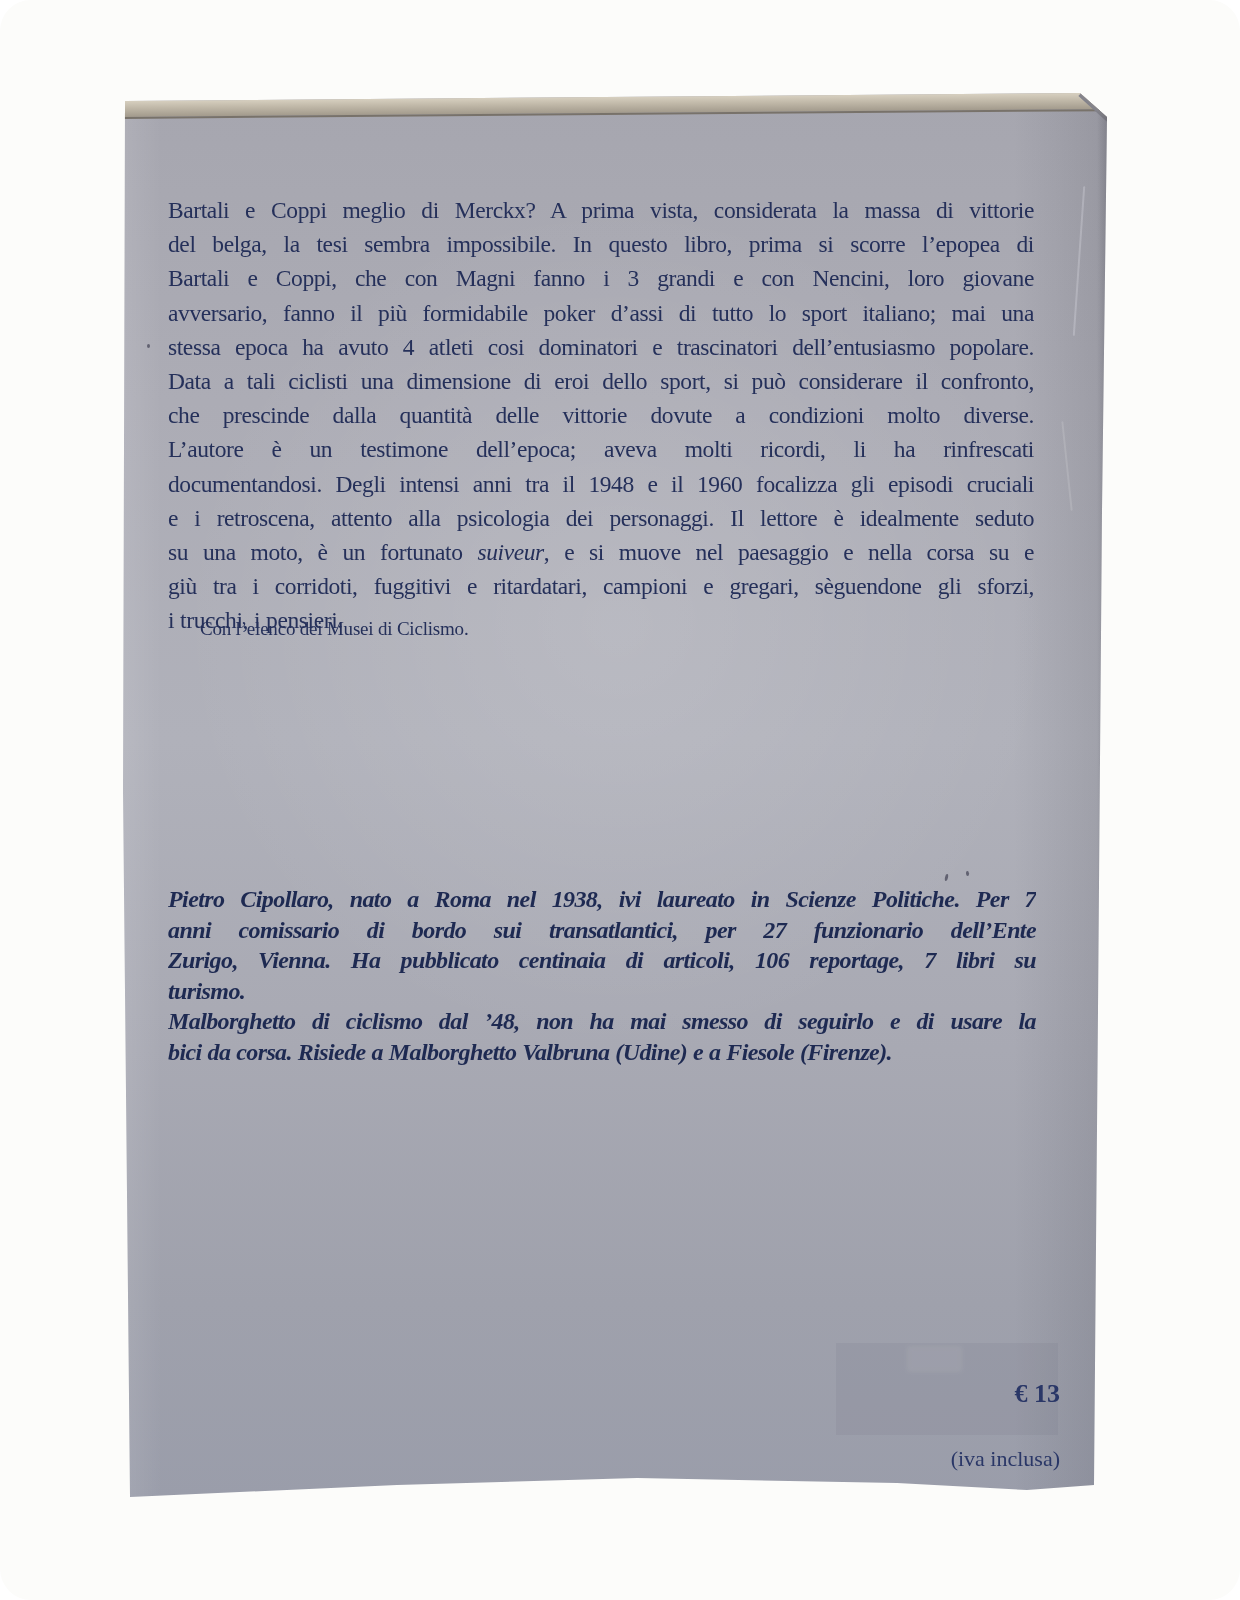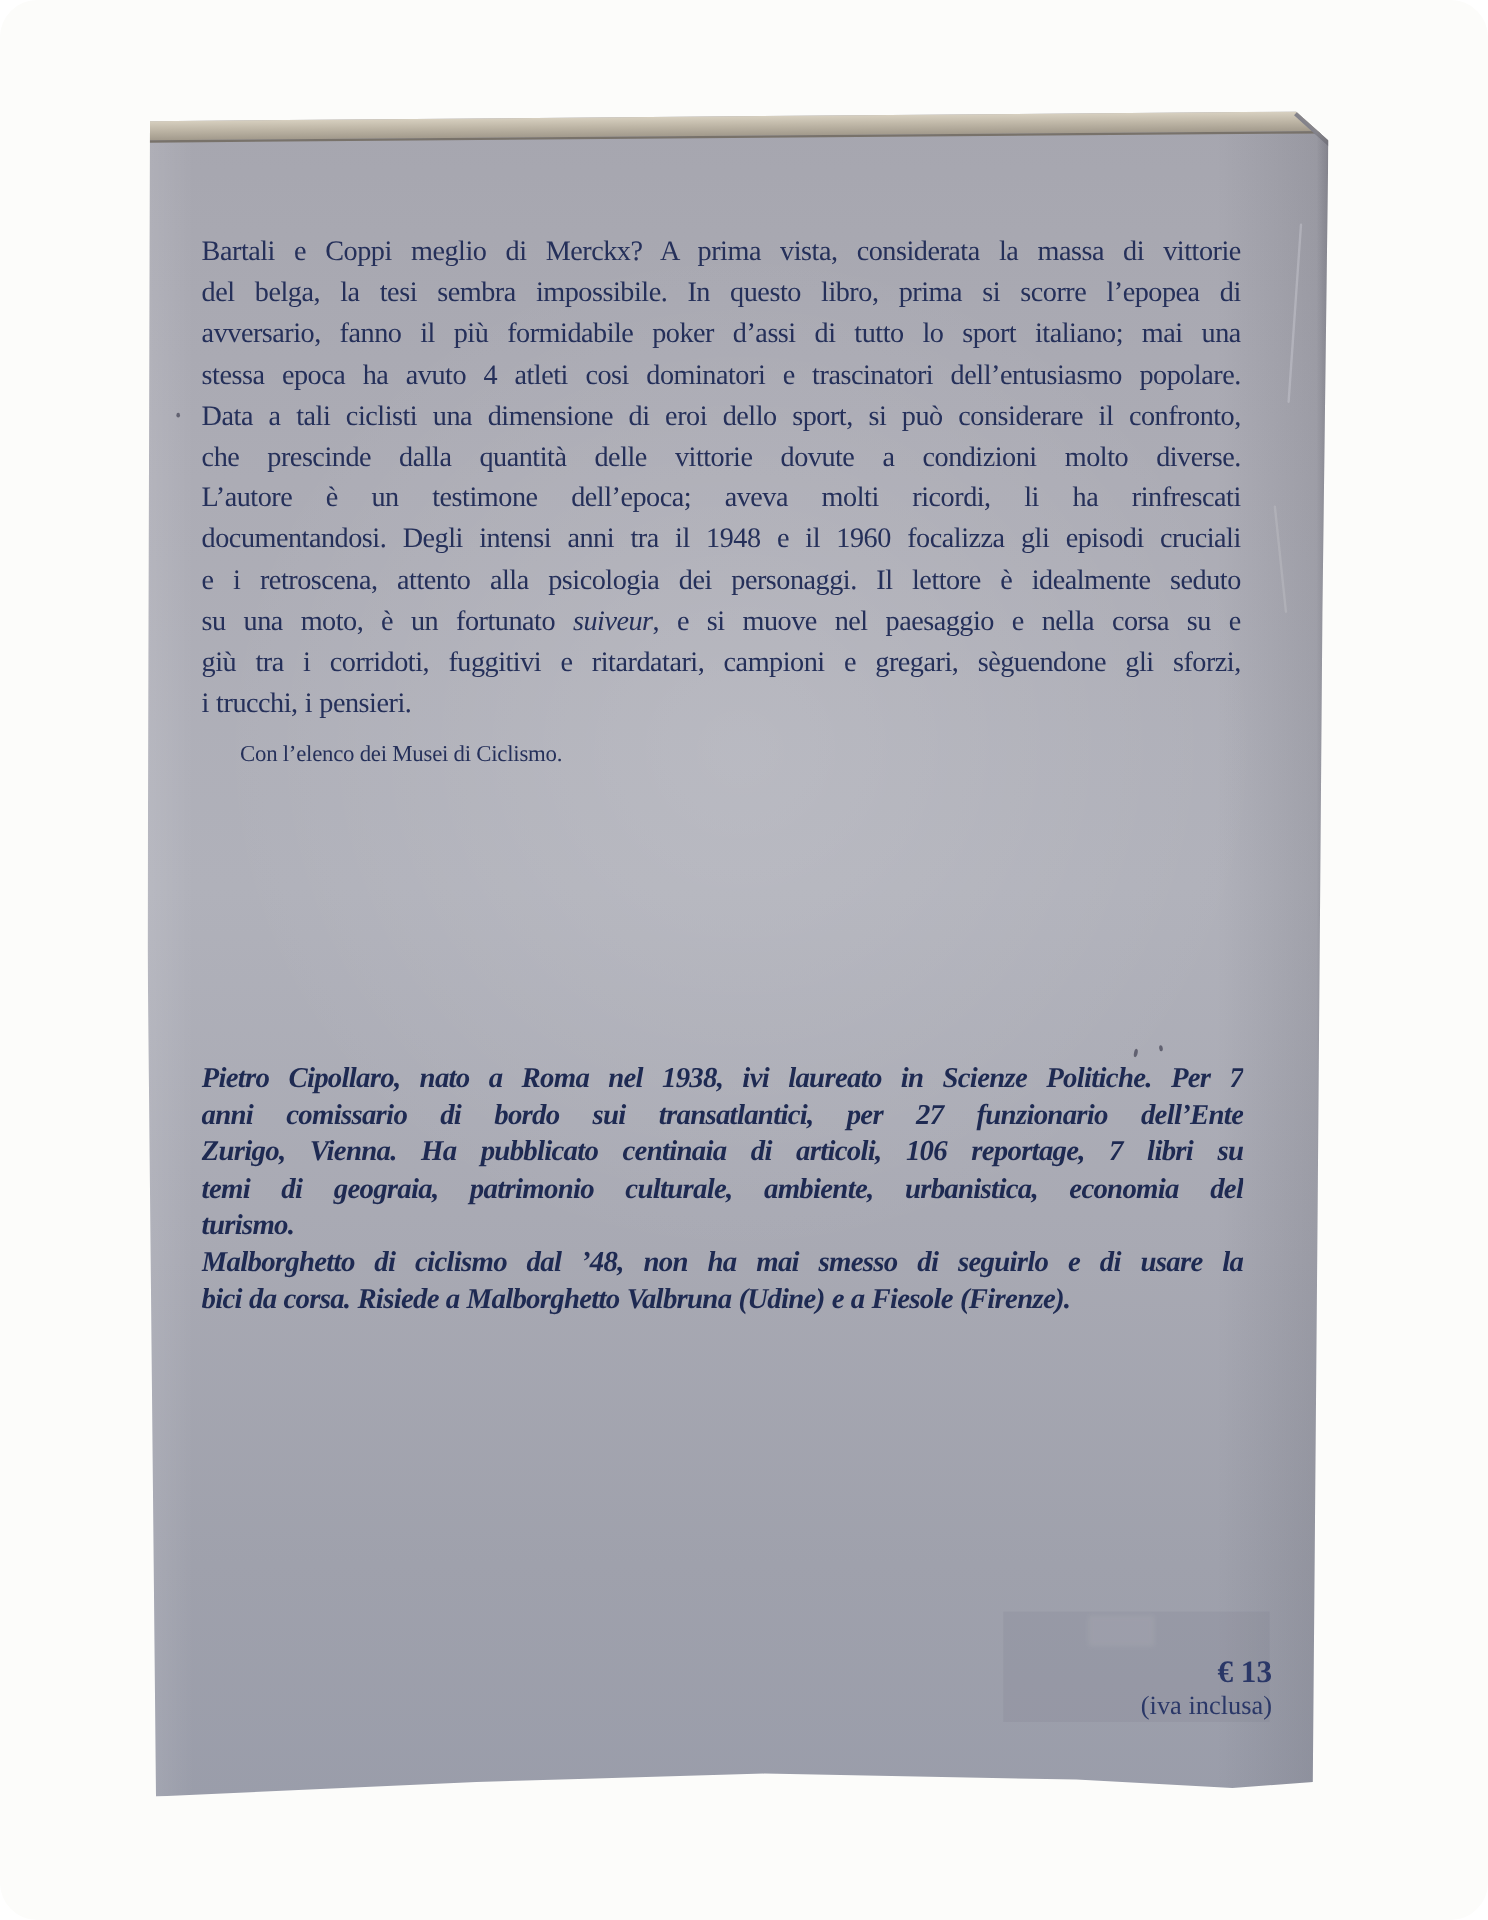--- a/index.html
+++ b/index.html
@@ -75,21 +75,21 @@
 
   .price-patch {
     position:absolute; left:714px; top:1252px; width:222px; height:92px;
     background: rgba(105,105,122,0.12);
   }
   .price-block {
     position:absolute; left:718px; top:1288px; width:220px;
     text-align:right; color:#2a3767;
   }
   .price { font-size:26px; font-weight:bold; line-height:29px; }
-  .price-note { font-size:22px; line-height:26px; }
+  .price-note { font-size:22px; line-height:26px;margin-top:38px; }
 </style>
 </head>
 <body>
 
 <div class="stage">
   <div class="book">
     <div class="cover"></div>
     <div class="pages-top"></div>
     <div class="corner-facet"></div>
     <div class="fore-edge"></div>
@@ -97,39 +97,39 @@
     <div class="scuff s1"></div>
     <div class="scuff s2"></div>
     <div class="scuff s3"></div>
     <div class="speck p1"></div>
     <div class="speck p2"></div>
     <div class="speck p3"></div>
 
     <div class="synopsis">
         <div class="jline">Bartali e Coppi meglio di Merckx? A prima vista, considerata la massa di vittorie</div>
         <div class="jline">del belga, la tesi sembra impossibile. In questo libro, prima si scorre l’epopea di</div>
+        <div class="jline">Bartali e Coppi, che con Magni fanno i 3 grandi e con Nencini, loro giovane</div>
         <div class="jline">avversario, fanno il più formidabile poker d’assi di tutto lo sport italiano; mai una</div>
         <div class="jline">stessa epoca ha avuto 4 atleti cosi dominatori e trascinatori dell’entusiasmo popolare.</div>
         <div class="jline">Data a tali ciclisti una dimensione di eroi dello sport, si può considerare il confronto,</div>
         <div class="jline">che prescinde dalla quantità delle vittorie dovute a condizioni molto diverse.</div>
         <div class="jline">L’autore è un testimone dell’epoca; aveva molti ricordi, li ha rinfrescati</div>
         <div class="jline">documentandosi. Degli intensi anni tra il 1948 e il 1960 focalizza gli episodi cruciali</div>
         <div class="jline">e i retroscena, attento alla psicologia dei personaggi. Il lettore è idealmente seduto</div>
         <div class="jline">su una moto, è un fortunato <i>suiveur</i>, e si muove nel paesaggio e nella corsa su e</div>
         <div class="jline">giù tra i corridoti, fuggitivi e ritardatari, campioni e gregari, sèguendone gli sforzi,</div>
         <div class="jline para-end">i trucchi, i pensieri.</div>
       </div>
 
     <div class="museums-note">Con l’elenco dei Musei di Ciclismo.</div>
 
     <div class="bio">
         <div class="jline">Pietro Cipollaro, nato a Roma nel 1938, ivi laureato in Scienze Politiche. Per 7</div>
         <div class="jline">anni comissario di bordo sui transatlantici, per 27 funzionario dell’Ente</div>
         <div class="jline">Zurigo, Vienna. Ha pubblicato centinaia di articoli, 106 reportage, 7 libri su</div>
-        <div class="jline">temi di geograia, patrimonio culturale, ambiente, urbanistica, economia del</div>
         <div class="jline para-end">turismo.</div>
         <div class="jline">Malborghetto di ciclismo dal ’48, non ha mai smesso di seguirlo e di usare la</div>
         <div class="jline para-end">bici da corsa. Risiede a Malborghetto Valbruna (Udine) e a Fiesole (Firenze).</div>
       </div>
 
     <div class="price-patch"></div>
     <div class="price-block">
       <div class="price">€ 13</div>
       <div class="price-note">(iva inclusa)</div>
     </div>

